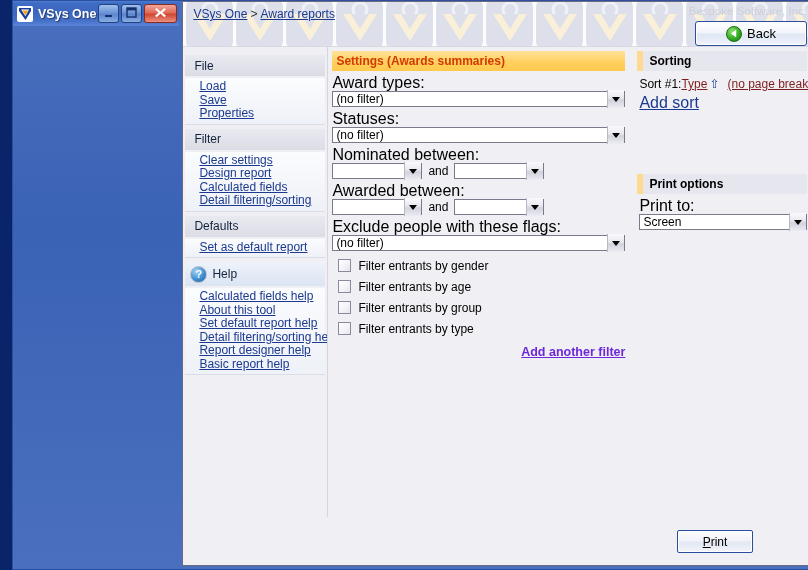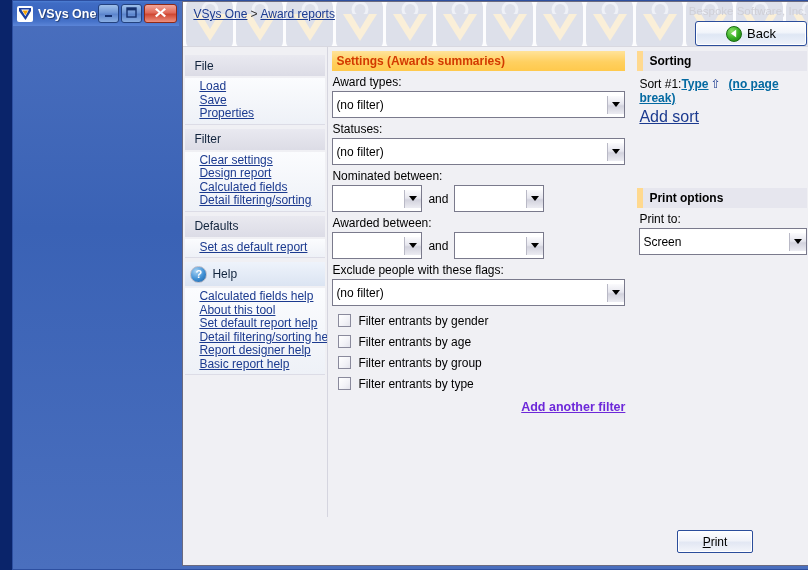--- a/index.html
+++ b/index.html
@@ -199,24 +199,24 @@
     background: linear-gradient(180deg,#ffe39a 0%, #ffd060 55%, #ffc94c 100%);
     color: #d33a00;
   }
   .sec-head.gray {
     color: #000;
     background: linear-gradient(90deg,#ffd98f 0px,#ffd98f 6px,#e6e6ee 6px,#e6e6ee 100%);
     padding-left: 12px;
   }
 
   .fld { padding: 4px 8px 0 4px; }
-  .fld-label { font-size: 12px; color: #000; line-height: 15px; margin-bottom: 1px; }
+  .fld-label { font-size: 16px; color: #000; line-height: 15px; margin-bottom: 1px; }
 
   .combo {
-    height: 27px; background: #fff;
+    height: 16px; background: #fff;
     border: 1px solid #7a7a8c;
     display: flex; align-items: center;
     position: relative;
   }
   .combo .txt {
     flex: 1 1 auto; padding-left: 3px; font-size: 12px; color: #000;
     overflow: hidden; white-space: nowrap;
   }
   .combo .arrow {
     width: 17px; height: 18px; margin-right: 0px; flex: 0 0 auto;
@@ -249,21 +249,21 @@
 
   .right-link {
     text-align: right; padding: 6px 8px 0 0;
   }
   .right-link a {
     color: #6d28d9; font-weight: bold; font-size: 12.5px;
     text-decoration: underline; cursor: pointer;
   }
 
   .sortline { padding: 6px 0 0 6px; font-size: 12px; }
-  .sortline a { color: #0369a1; text-decoration: underline; cursor: pointer; font-weight: bold; }
+  .sortline a { color: #7f1d1d; text-decoration: underline; cursor: pointer; }
   .sortline .upicon { color: #1b3a8f; margin: 0 3px 0 2px; font-size: 12px; }
   .sortline .pb { margin-left: 5px; }
   .addsort { padding: 3px 0 0 6px; }
   .addsort a { color: #1b3a8f; text-decoration: underline; font-size: 16px; cursor: pointer; }
 
   
   #footer {
     flex: 0 0 auto; height: 48px;
     background: #f0f0f4;
     display: flex; align-items: center; justify-content: flex-end;

